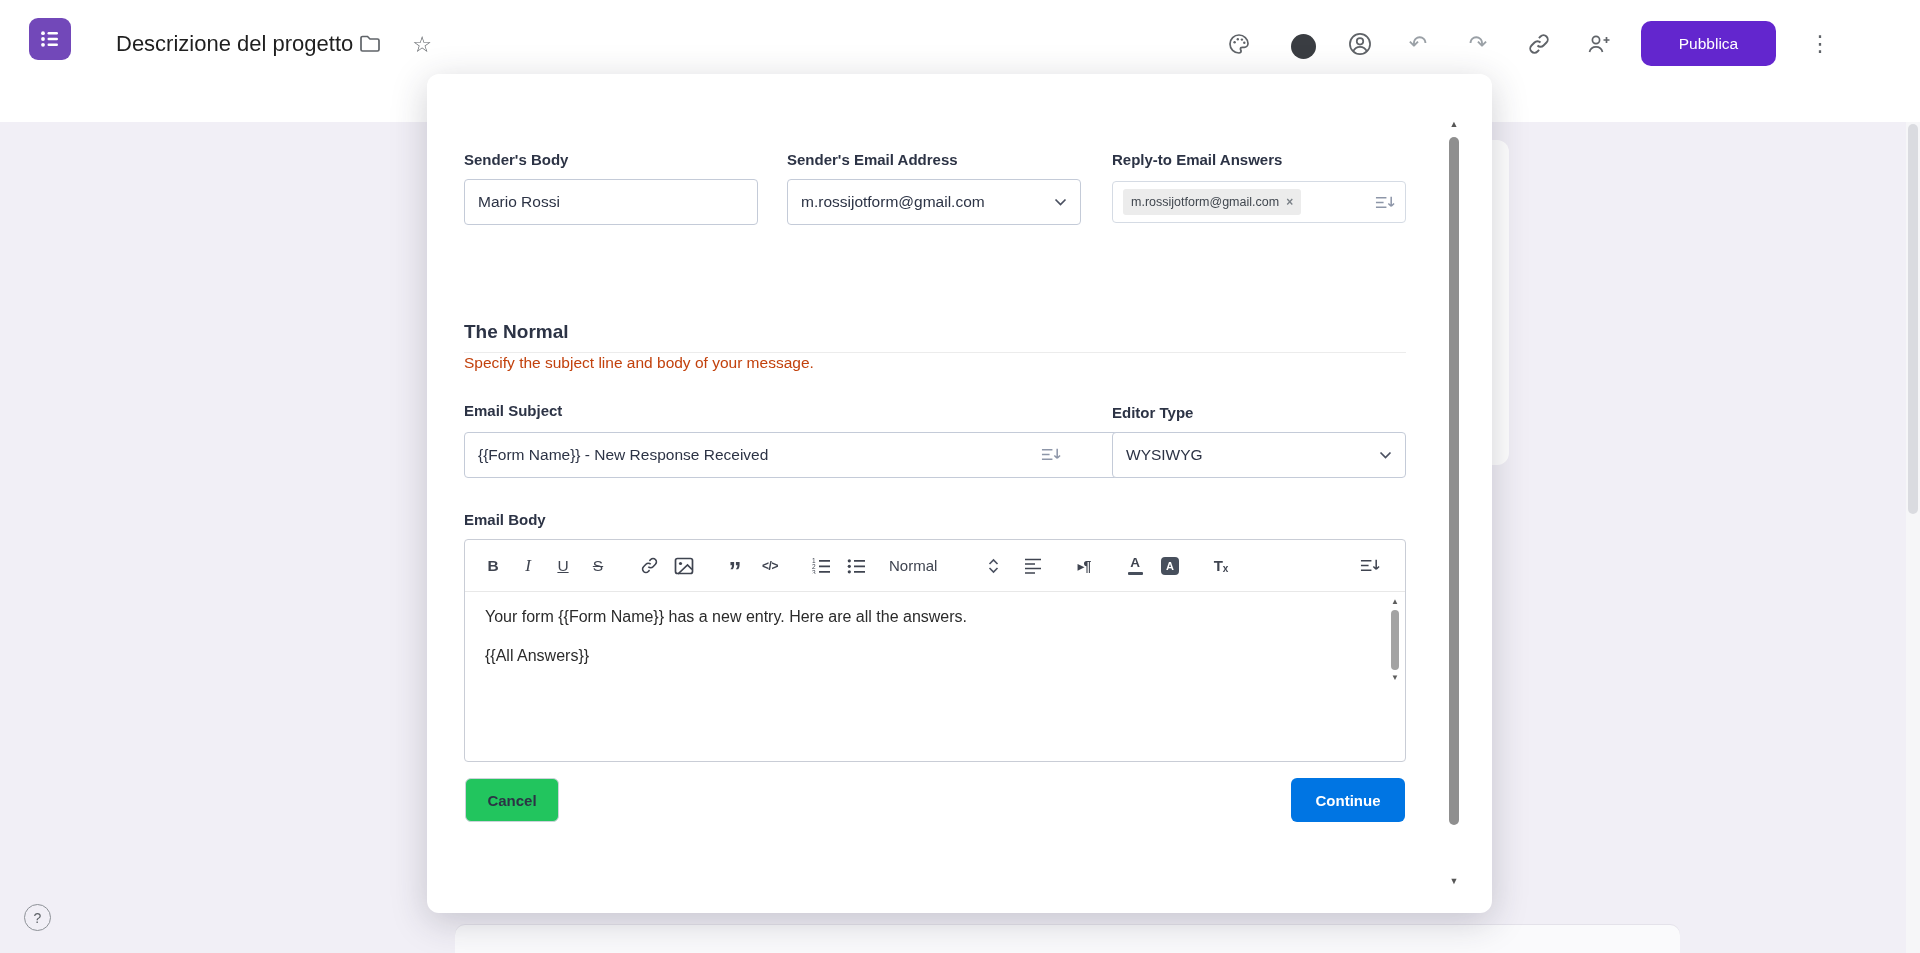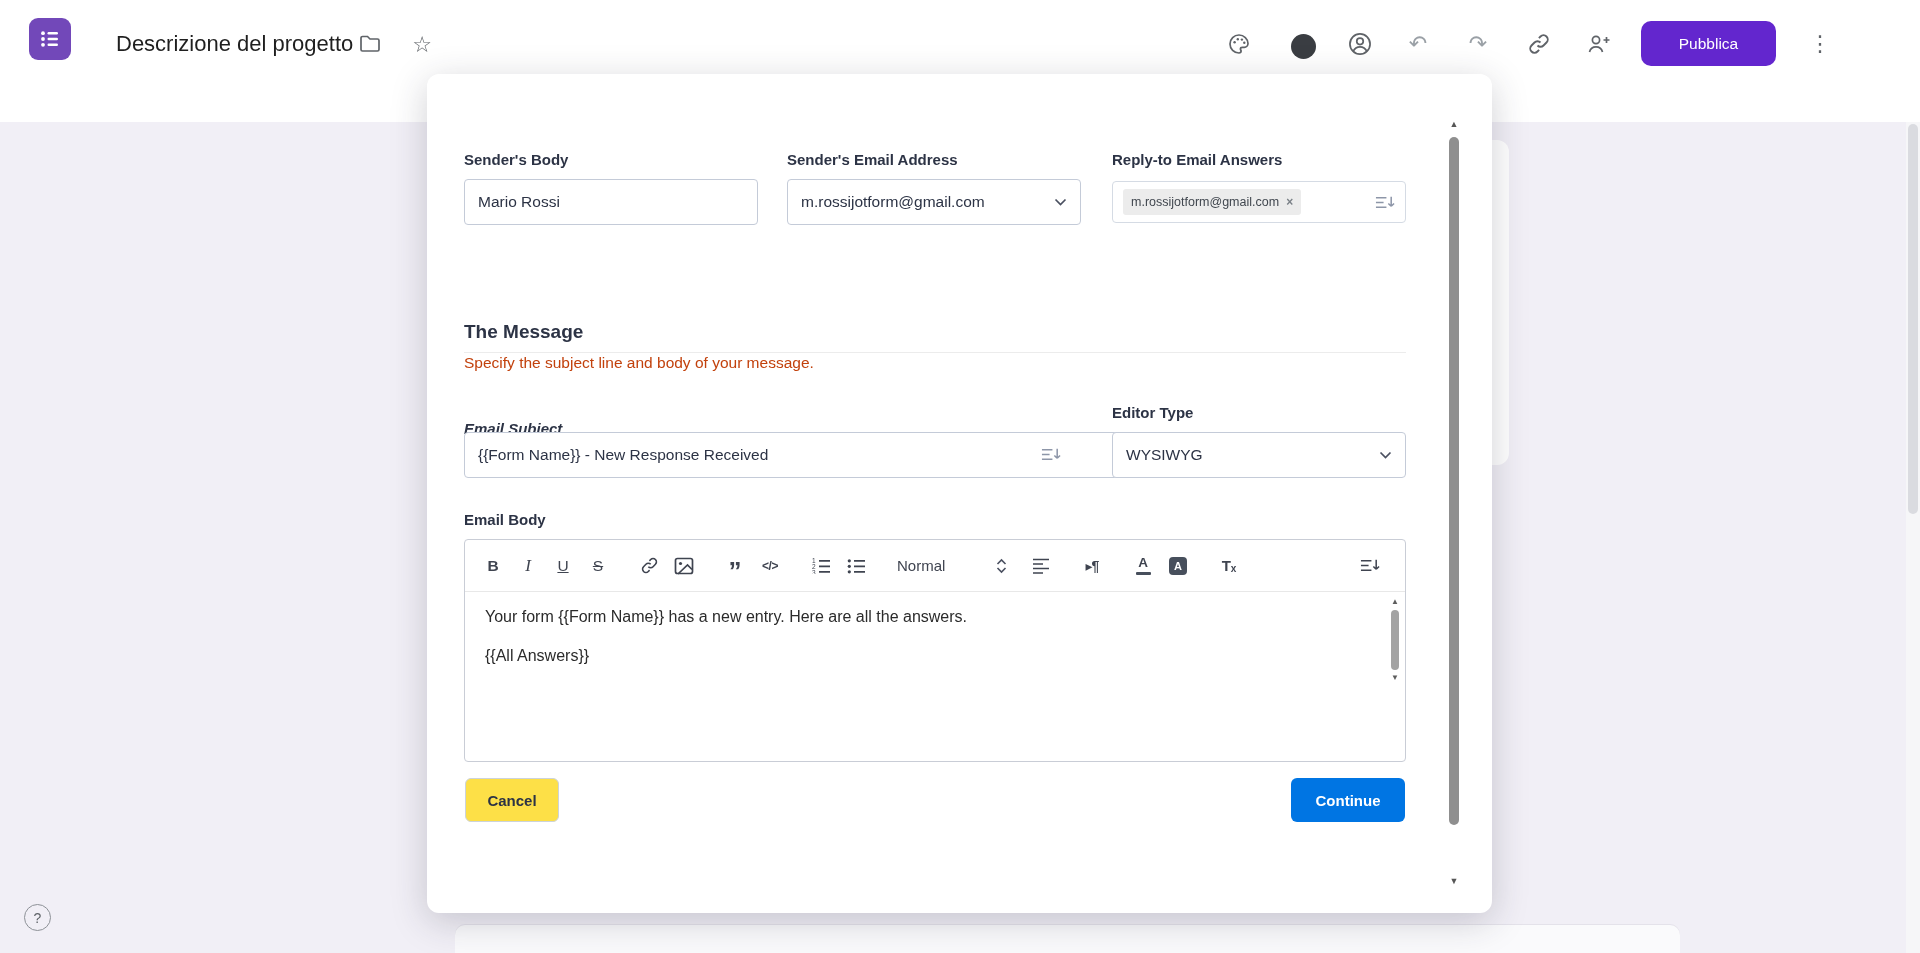--- a/index.html
+++ b/index.html
@@ -55,37 +55,37 @@
   .editor { position:absolute; left:37px; top:465px; width:942px; height:223px; border:1px solid #c9cdd6; border-radius:4px; }
   .toolbar { height:52px; border-bottom:1px solid #e8e8e8; display:flex; align-items:center; padding:0 14px; }
   .tb { width:28px; height:30px; margin-right:7px; display:flex; align-items:center; justify-content:center; color:#3f4450; font-size:15.5px; border-radius:4px; cursor:pointer; background:transparent; border:none; font-family:inherit; }
   .grp { margin-left:16px; }
   .tb.b { font-weight:800; }
   .tb.i { font-style:italic; font-family:"Liberation Serif",serif; font-size:17px; }
   .tb.u { text-decoration:underline; }
   .tb.s { text-decoration:line-through; }
   .tb.quote { font-size:26px; font-weight:700; padding-top:12px; }
   .tb.code { font-size:12px; font-weight:700; letter-spacing:-.5px; }
-  .format-sel { margin-left:16px; width:118px; height:30px; display:flex; align-items:center; justify-content:space-between; padding:0 4px; font-size:15px; color:#3f4450; cursor:pointer; }
+  .format-sel { margin-left:8px; width:118px; height:30px; display:flex; align-items:center; justify-content:space-between; padding:0 4px; font-size:15px; color:#3f4450; cursor:pointer; }
   .tb.dir { font-size:14px; font-weight:700; letter-spacing:-1px; }
   .colA { display:flex; flex-direction:column; align-items:center; line-height:1; cursor:pointer; }
   .colA .a { font-size:13.5px; font-weight:700; color:#3f4450; }
   .colA .bar { width:15px; height:3.5px; background:#474f5c; margin-top:2px; border-radius:1px; }
   .hl-box { width:18px; height:18px; border-radius:4px; background:#474f5c; color:#fff; font-size:11px; font-weight:700; display:flex; align-items:center; justify-content:center; }
   .tb.clear .t { font-size:15px; font-weight:700; }
   .tb.clear .x { font-size:10px; font-weight:700; margin-top:6px; }
   .tb-spacer { flex:1; }
 
   .editor-body { position:relative; height:169px; padding:16px 20px; font-size:16px; color:#2b2b2b; cursor:text; }
   .editor-body p { margin:0 0 21px 0; }
   .inner-scroll { position:absolute; top:6px; right:3px; width:14px; height:102px; display:flex; flex-direction:column; align-items:center; }
   .inner-scroll .arr { font-size:8px; color:#5d5d5d; line-height:1; cursor:pointer; }
   .inner-thumb { width:8px; height:60px; background:#a3a3a3; border-radius:4px; margin:4px 0; cursor:grab; }
 
-  .btn-cancel { position:absolute; left:38px; top:704px; width:94px; height:44px; background:#fde047; border:1.5px solid #ccd3da; border-radius:6px; font-size:15px; font-weight:700; color:#2c3345; font-family:inherit; cursor:pointer; }
+  .btn-cancel { position:absolute; left:38px; top:704px; width:94px; height:44px; background:#22c55e; border:1.5px solid #ccd3da; border-radius:6px; font-size:15px; font-weight:700; color:#2c3345; font-family:inherit; cursor:pointer; }
   .btn-continue { position:absolute; left:864px; top:704px; width:114px; height:44px; background:#0075e3; border:none; border-radius:6px; font-size:15px; font-weight:700; color:#fff; font-family:inherit; cursor:pointer; }
 
   .m-scroll { position:absolute; right:31px; top:46px; width:14px; height:766px; display:flex; flex-direction:column; align-items:center; }
   .m-scroll .arr { font-size:9px; color:#565656; line-height:1; cursor:pointer; }
   .m-thumb { width:10px; height:688px; background:#8f8f8f; border-radius:5px; margin:8px 0; cursor:grab; }
   .m-spacer { flex:1; }
 
   svg { display:block; }
 </style>
 </head>
@@ -182,24 +182,24 @@
       <span style="margin-left:auto;">
         <svg width="20" height="15" viewBox="0 0 21 15" fill="none" stroke="#8d96a8" stroke-width="1.6">
           <path d="M1 2.5h11M1 7.5h8M1 12.5h11"></path>
             <path d="M17 1.5v10m0 0l-3-3m3 3l3-3"></path>
         </svg>
       </span>
     </div>
 
     <div class="divider"></div>
 
-    <div class="sec-title">The Message</div>
+    <div class="sec-title">The Normal</div>
     <div class="sec-sub">Specify the subject line and body of your message.</div>
 
-    <div class="f-label" style="left:37px; top:346px;font-style:italic;">Email Subject</div>
+    <div class="f-label" style="left:37px; top:328px;">Email Subject</div>
     <input class="t-input" style="left: 37px; top: 358px; width: 736px; padding-right: 44px;" value="{{Form Name}} - New Response Received">
     <span style="position:absolute; left:614px; top:373px;">
       <svg width="20" height="15" viewBox="0 0 21 15" fill="none" stroke="#8d96a8" stroke-width="1.6">
         <path d="M1 2.5h11M1 7.5h8M1 12.5h11"></path>
           <path d="M17 1.5v10m0 0l-3-3m3 3l3-3"></path>
       </svg>
     </span>
 
     <div class="f-label" style="left:685px; top:330px;">Editor Type</div>
     <div class="sel" style="left:685px; top:358px; width:294px;">

